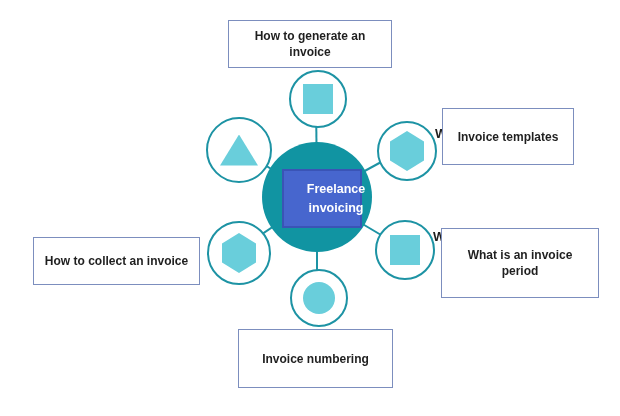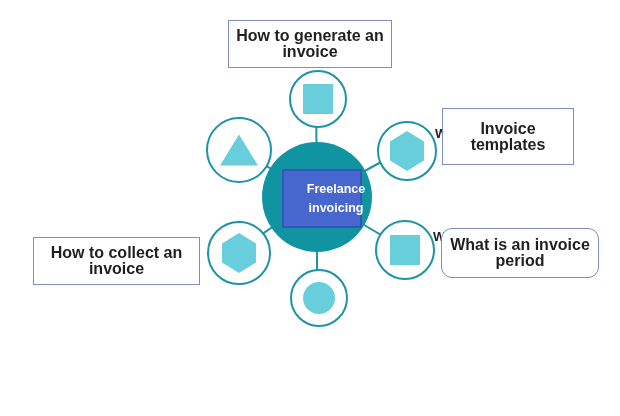--- a/index.html
+++ b/index.html
@@ -93,30 +93,30 @@
     position: absolute;
     background: var(--bg);
     border: 1.5px solid var(--box-border);
     box-sizing: border-box;
     z-index: 3;
     display: flex;
     align-items: center;
     justify-content: center;
     text-align: center;
     color: var(--label-color);
-    font-size: 16px;
+    font-size: 12px;
     font-weight: 700;
     line-height: 16px;
     padding: 13px 6px;
   }
   .b-top { left: 228px; top: 20px;  width: 164px; height: 48px; }
   .b-ul  { left: 33px;  top: 112px; width: 165px; height: 51px; }
   .b-ur  { left: 442px; top: 108px; width: 132px; height: 57px; }
   .b-ll  { left: 33px;  top: 237px; width: 167px; height: 48px; }
-  .b-lr  { left: 441px; top: 228px; width: 158px; height: 50px; border-radius: 11px; }
+  .b-lr  { left: 441px; top: 228px; width: 158px; height: 70px; }
   .b-b   { left: 238px; top: 329px; width: 155px; height: 59px; }
   
   .frag {
     position: absolute;
     z-index: 2;
     color: #1F1F1F;
     font-size: 13px;
     font-weight: 700;
     white-space: nowrap;
   }
@@ -161,14 +161,15 @@
     <div class="hub-label">Freelance invoicing</div>
   </div>
 
   <div class="frag frag-top">W</div>
   <div class="frag frag-bottom">W</div>
 
   <div class="label-box b-top">How to generate an invoice</div>
   <div class="label-box b-ur">Invoice templates</div>
   <div class="label-box b-ll">How to collect an invoice</div>
   <div class="label-box b-lr">What is an invoice period</div>
+  <div class="label-box b-b">Invoice numbering</div>
 
 </div>
 
 </body></html>

